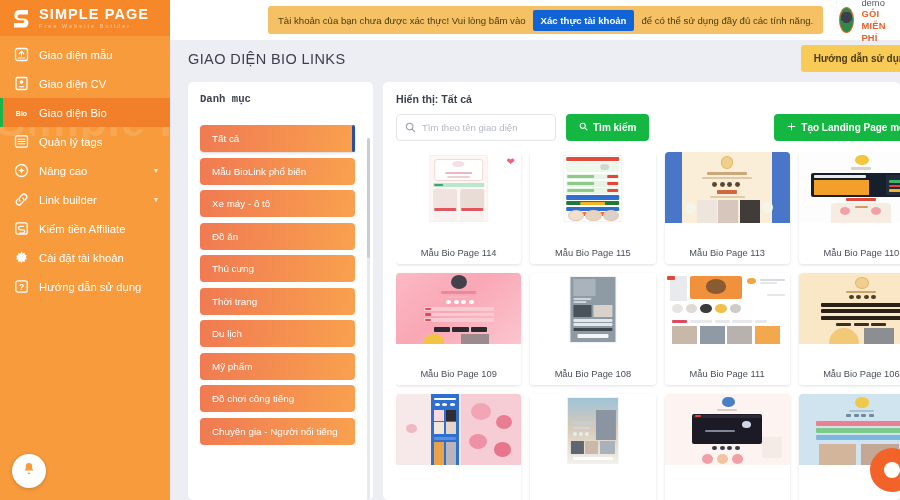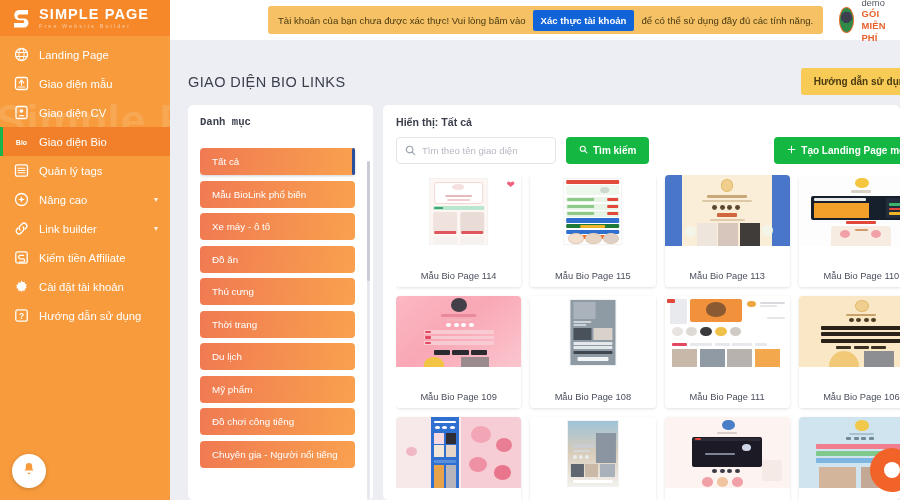--- a/index.html
+++ b/index.html
@@ -97,21 +97,21 @@
   .avatar .face {
     width: 18px; height: 18px; border-radius: 50%;
     background: radial-gradient(circle at 50% 35%, #3c3f50 0 42%, #2f8a4a 43%);
   }
   .user-text { display: flex; flex-direction: column; line-height: 1.25; }
   .user-name { font-size: 9.4px; color: #565a66; }
   .user-plan { font-size: 9.4px; color: #e8622b; font-weight: bold; letter-spacing: .2px; }
 
   .page-head {
     display: flex; align-items: center; justify-content: space-between;
-    padding: 28px 0 10px 18px; flex: 0 0 auto;
+    padding: 5px 0 10px 18px; flex: 0 0 auto;
   }
   .page-title {
     font-size: 14.5px; color: #3b3f4c; letter-spacing: .4px; font-weight: normal;
   }
   .guide-btn {
     background: #f7cb55; color: #4a3a12; font-size: 10px; font-weight: bold;
     padding: 8px 13px; border-radius: 3px; white-space: nowrap;
     margin-right: -24px; cursor: pointer; border: none; font-family: inherit;
   }
 
@@ -235,30 +235,20 @@
           <path d="M4 3h14v4.5H9.5a2 2 0 0 0 0 4H14a4.5 4.5 0 0 1 0 9H4V16h9a1.4 1.4 0 0 0 0-2.8H8.5A5.2 5.2 0 0 1 8.5 3z" fill="#fff"></path>
         </svg>
       </span>
       <span class="brand-text">
         <span class="brand-title">SIMPLE PAGE</span>
         <span class="brand-sub">Free Website Builder</span>
       </span>
     </div>
 
     <nav class="nav" id="nav">
-        <div class="nav-item">
-          <span class="ico">
-            <svg width="15" height="15" viewBox="0 0 15 15">
-              <circle cx="7.5" cy="7.5" r="6" fill="none" stroke="#fff" stroke-width="1.3"></circle>
-              <ellipse cx="7.5" cy="7.5" rx="2.6" ry="6" fill="none" stroke="#fff" stroke-width="1"></ellipse>
-              <path d="M1.8 5.5h11.4M1.8 9.5h11.4" stroke="#fff" stroke-width="1"></path>
-            </svg>
-          </span>
-          <span class="nav-label">Landing Page</span>
-        </div>
         <div class="nav-item">
           <span class="ico">
             <svg width="15" height="15" viewBox="0 0 15 15">
               <rect x="1.5" y="1.5" width="12" height="12" rx="2" fill="none" stroke="#fff" stroke-width="1.3"></rect>
               <path d="M7.5 4.2v5M5.2 6.8l2.3-2.6 2.3 2.6" fill="none" stroke="#fff" stroke-width="1.1" stroke-linecap="round"></path>
               <path d="M4.4 11h6.2" stroke="#fff" stroke-width="1.1" stroke-linecap="round"></path>
             </svg>
           </span>
           <span class="nav-label">Giao diện mẫu</span>
         </div>

